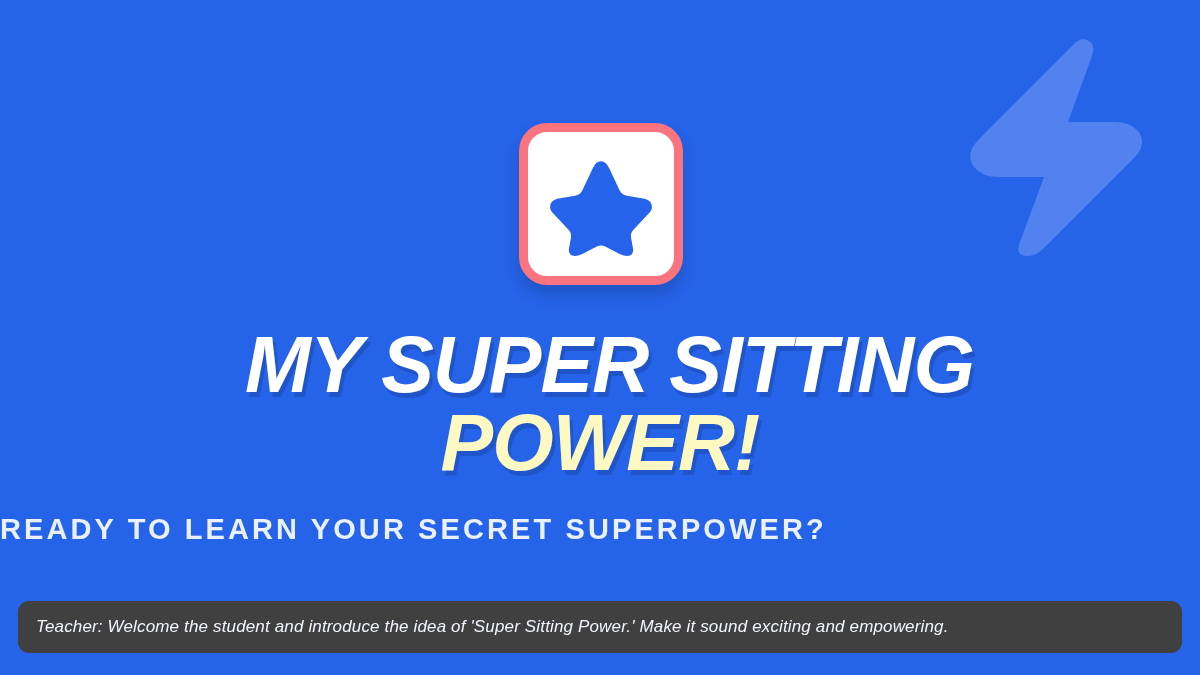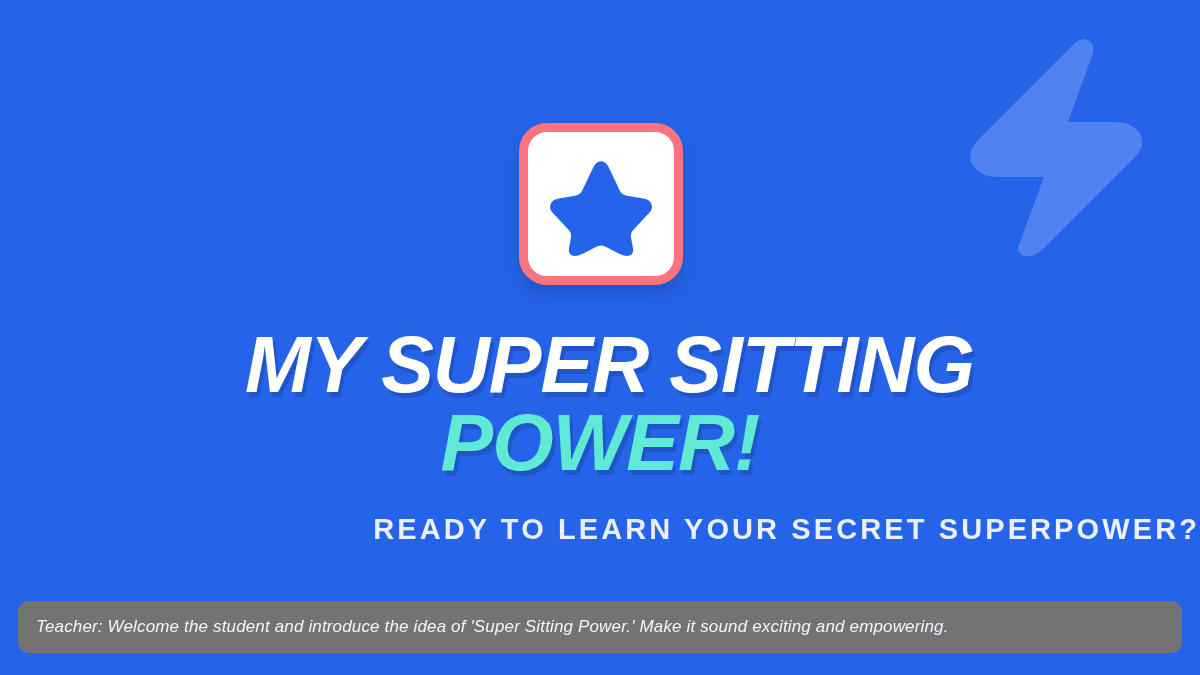--- a/index.html
+++ b/index.html
@@ -79,47 +79,47 @@
     text-transform: uppercase;
   }
 
   .title-line-1 {
     color: #ffffff;
     text-shadow: 3px 5px 0 rgba(22, 52, 122, 0.28);
     margin-left: 19px;
   }
 
   .title-line-2 {
-    color: #5eead4;
+    color: #fef9c3;
     text-shadow: 3px 5px 0 rgba(22, 52, 122, 0.28);
   }
 
   
   #subtitle {
     position: absolute;
     left: 0;
     right: 0;
     top: 513px;
-    text-align: right;
+    text-align: left;
     color: #eaf0fd;
     font-size: 29px;
     font-weight: 700;
     letter-spacing: 3.1px;
     text-transform: uppercase;
     white-space: nowrap;
   }
 
   
   #teacher-note {
     position: absolute;
     left: 18px;
     top: 601px;
     width: 1164px;
     height: 52px;
-    background: #737373;
+    background: #404040;
     border-radius: 11px;
     display: flex;
     align-items: center;
     padding: 0 18px;
   }
 
   #teacher-note .note-text {
     color: #f2f6ff;
     font-size: 17px;
     font-style: italic;

